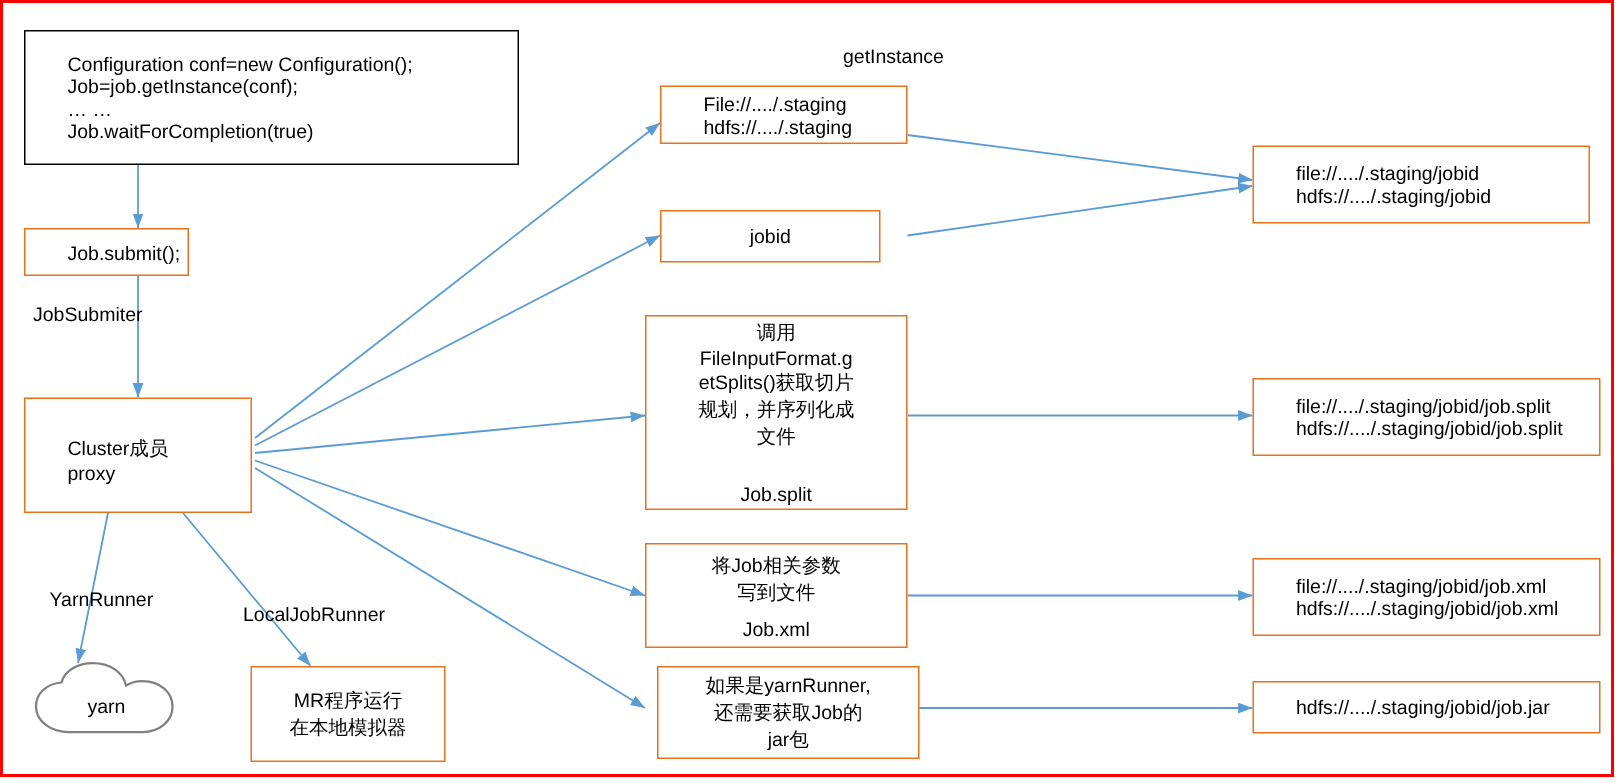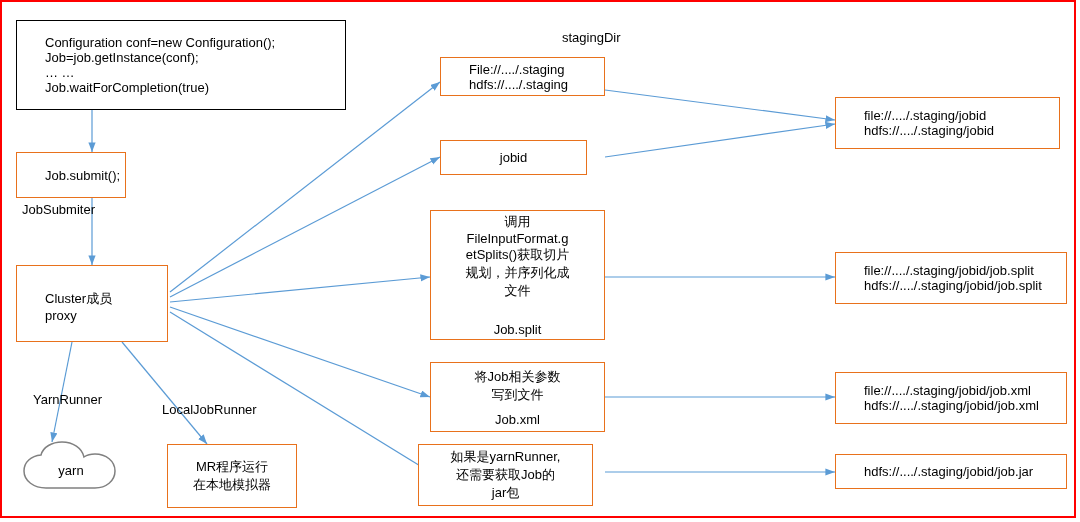--- a/index.html
+++ b/index.html
@@ -43,21 +43,21 @@
     </g>
   </svg>
 
   <div class="box black" style="left:14px;top:18px;width:330px;height:90px">
     <span class="line">Configuration conf=new Configuration();</span>
     <span class="line">Job=job.getInstance(conf);</span>
     <span class="line">… …</span>
     <span class="line">Job.waitForCompletion(true)</span>
   </div>
 
-  <div class="box" style="left:14px;top:150px;width:110px;height:46px">
+  <div class="box" style="left:14px;top:150px;width:110px;height:32px">
     <span class="line">Job.submit();</span>
   </div>
 
   <span class="label" style="left:20px;top:200px">JobSubmiter</span>
 
   <div class="box" style="left:14px;top:263px;width:152px;height:77px;align-items:flex-start">
     <span class="line" style="margin-top:6px">Cluster成员</span>
     <span class="line">proxy</span>
   </div>
 
@@ -69,21 +69,21 @@
         <path d="M30 48c-12 0-22-7-22-17 0-9 7-15 17-16 2-8 11-13 21-13 11 0 20 6 22 15 3-2 7-3 11-3 11 0 20 7 20 17 0 10-9 17-20 17H30z" fill="#fff" stroke="#808080" stroke-width="1.5"></path>
       </svg>
     <div class="txt">yarn</div>
   </div>
 
   <div class="box" style="left:165px;top:442px;width:130px;height:64px;align-items:center">
     <span class="line center">MR程序运行</span>
     <span class="line center">在本地模拟器</span>
   </div>
 
-  <span class="label" style="left:560px;top:28px">stagingDir</span>
+  <span class="label" style="left:560px;top:28px">getInstance</span>
 
   <div class="box" style="left:438px;top:55px;width:165px;height:39px">
     <span class="line">File://..../.staging</span>
     <span class="line">hdfs://..../.staging</span>
   </div>
 
   <div class="box" style="left:438px;top:138px;width:147px;height:35px;align-items:center">
     <span class="line center">jobid</span>
   </div>
 
@@ -95,21 +95,21 @@
     <span class="line center">文件</span>
     <span class="line center" style="margin-top:22px">Job.split</span>
   </div>
 
   <div class="box" style="left:428px;top:360px;width:175px;height:70px;align-items:center">
     <span class="line center">将Job相关参数</span>
     <span class="line center">写到文件</span>
     <span class="line center" style="margin-top:8px">Job.xml</span>
   </div>
 
-  <div class="box" style="left:416px;top:442px;width:175px;height:62px;align-items:center">
+  <div class="box" style="left:436px;top:442px;width:175px;height:62px;align-items:center">
     <span class="line center">如果是yarnRunner,</span>
     <span class="line center">还需要获取Job的</span>
     <span class="line center">jar包</span>
   </div>
 
   <div class="box" style="left:833px;top:95px;width:225px;height:52px">
     <span class="line">file://..../.staging/jobid</span>
     <span class="line">hdfs://..../.staging/jobid</span>
   </div>
 

